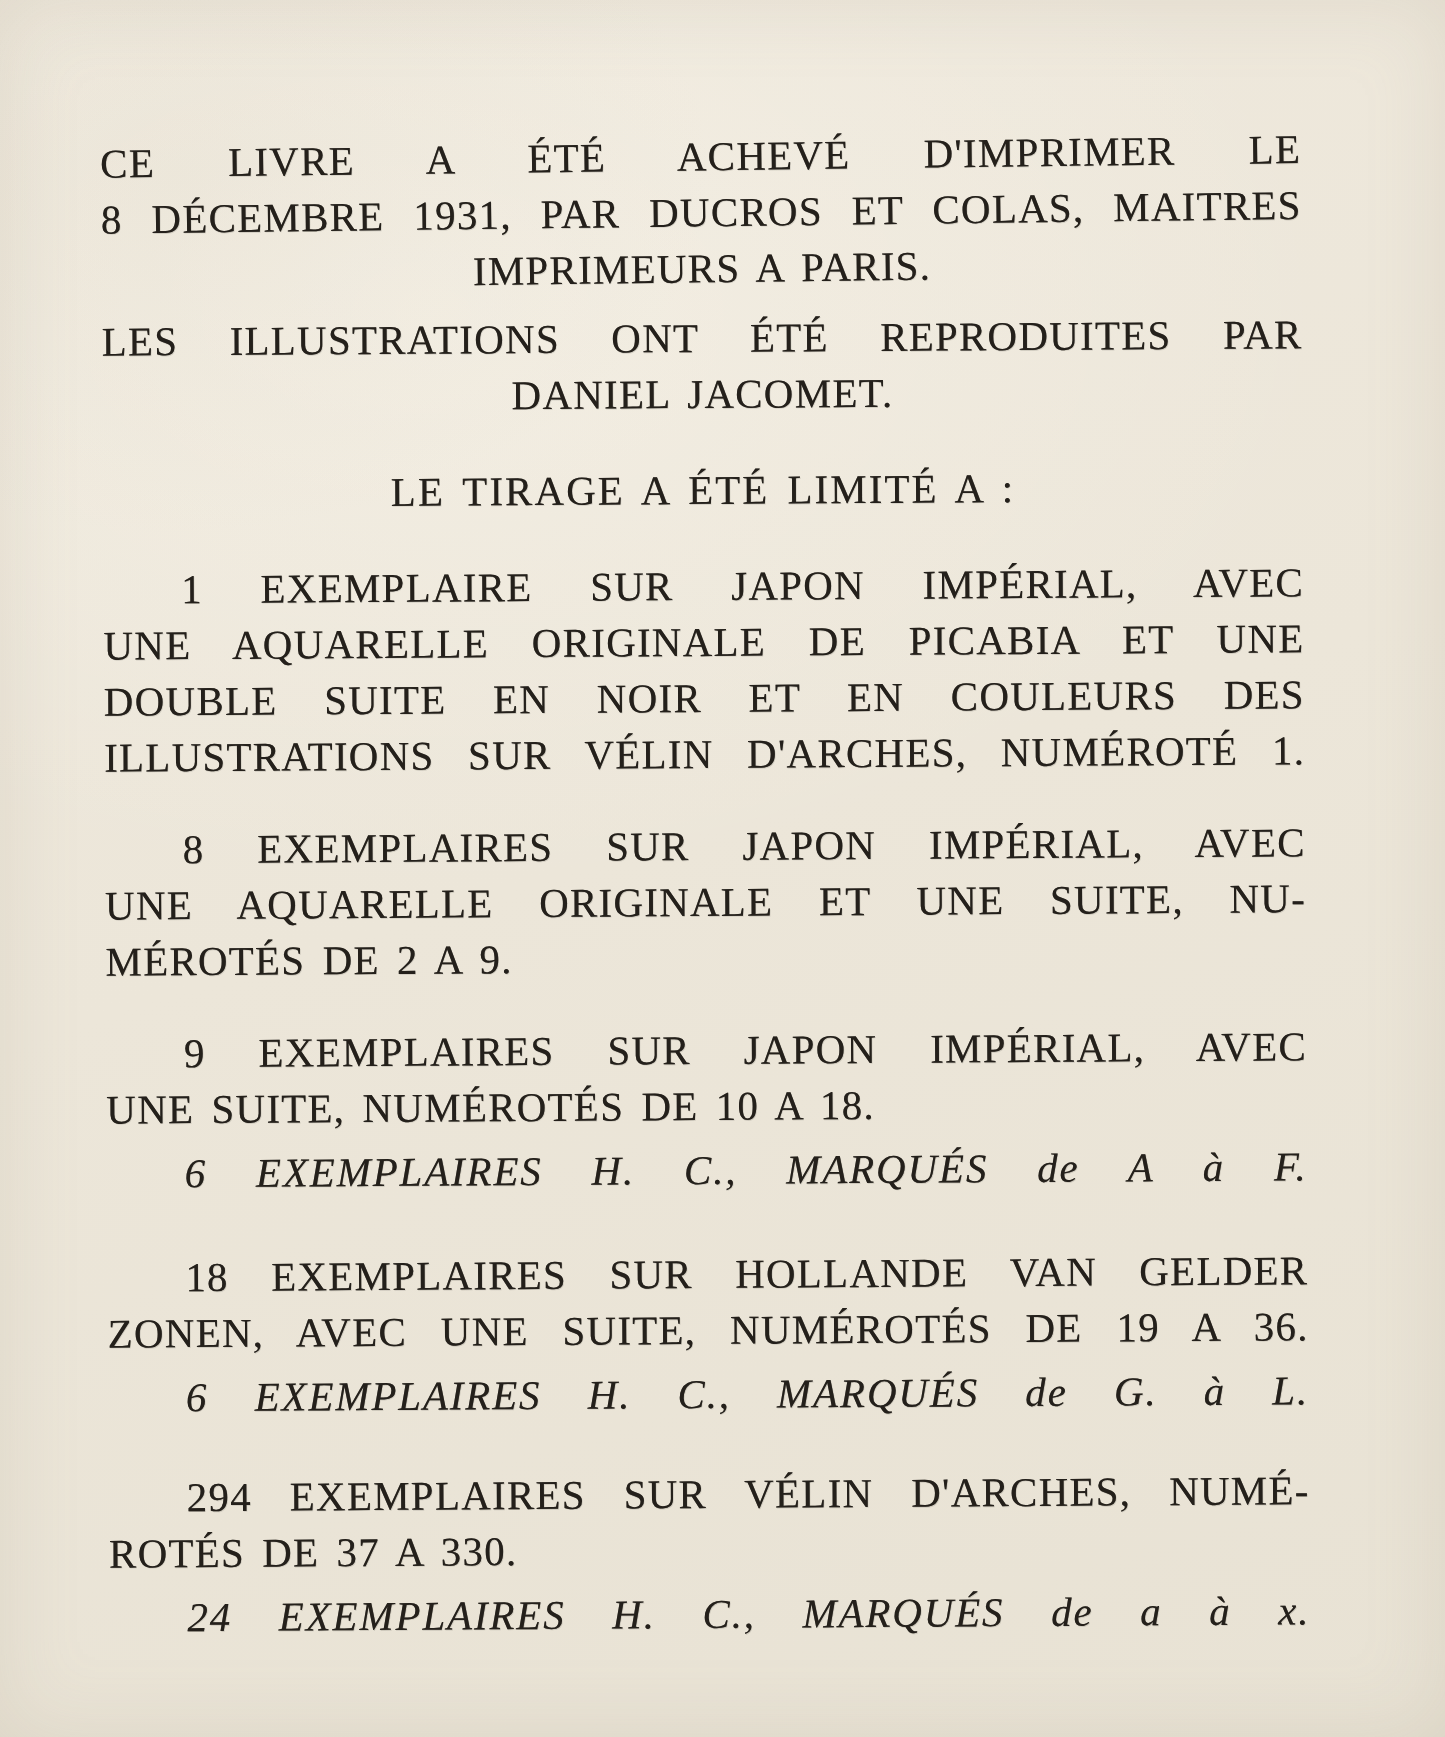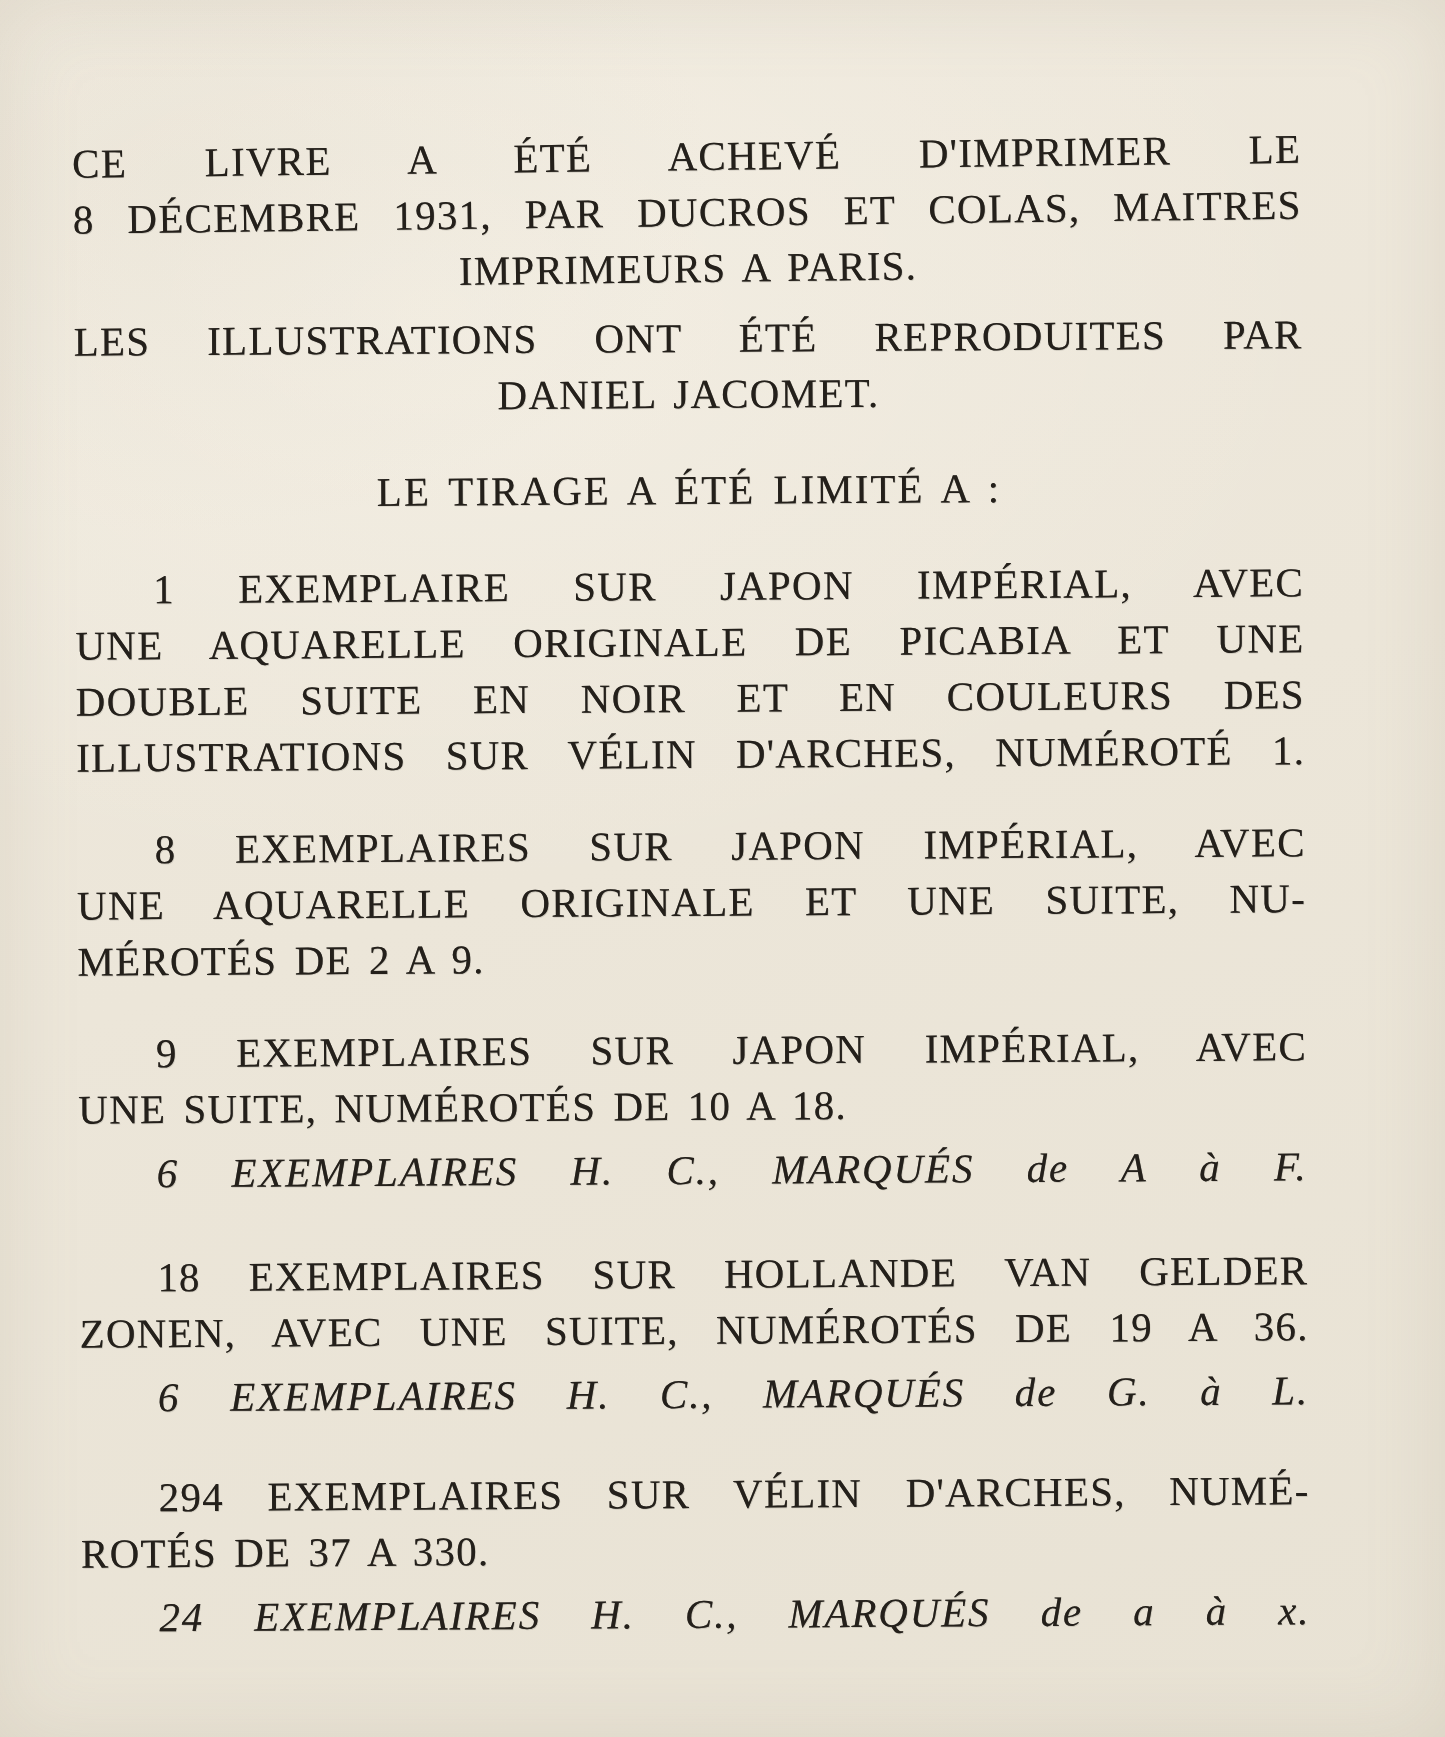--- a/index.html
+++ b/index.html
@@ -1,21 +1,21 @@
 <!DOCTYPE html>
 <html><head>
 <meta charset="utf-8">
 <style>
   html,body{margin:0;padding:0;background:#d8d2c6;}
   .page{
     position:relative;
     width:1445px;height:1737px;
     box-sizing:border-box;
     margin:0 auto;
-    padding:132px 140px 0 76px;
+    padding:132px 140px 0 104px;
     background:
       radial-gradient(1400px 900px at 30% 18%, rgba(255,252,244,0.30), transparent 65%),
       radial-gradient(900px 600px at 12% 10%, rgba(205,196,176,0.18), transparent 60%),
       linear-gradient(163deg,#efe9dd 0%, #ece6d9 48%, #e8e2d4 100%);
     box-shadow: inset 0 0 80px rgba(160,150,128,0.18);
     overflow:hidden;
     font-family:"Liberation Serif","DejaVu Serif",serif;
     color:#24201b;
   }
   .sheet{transform:rotate(-0.35deg);transform-origin:50% 40%;}

